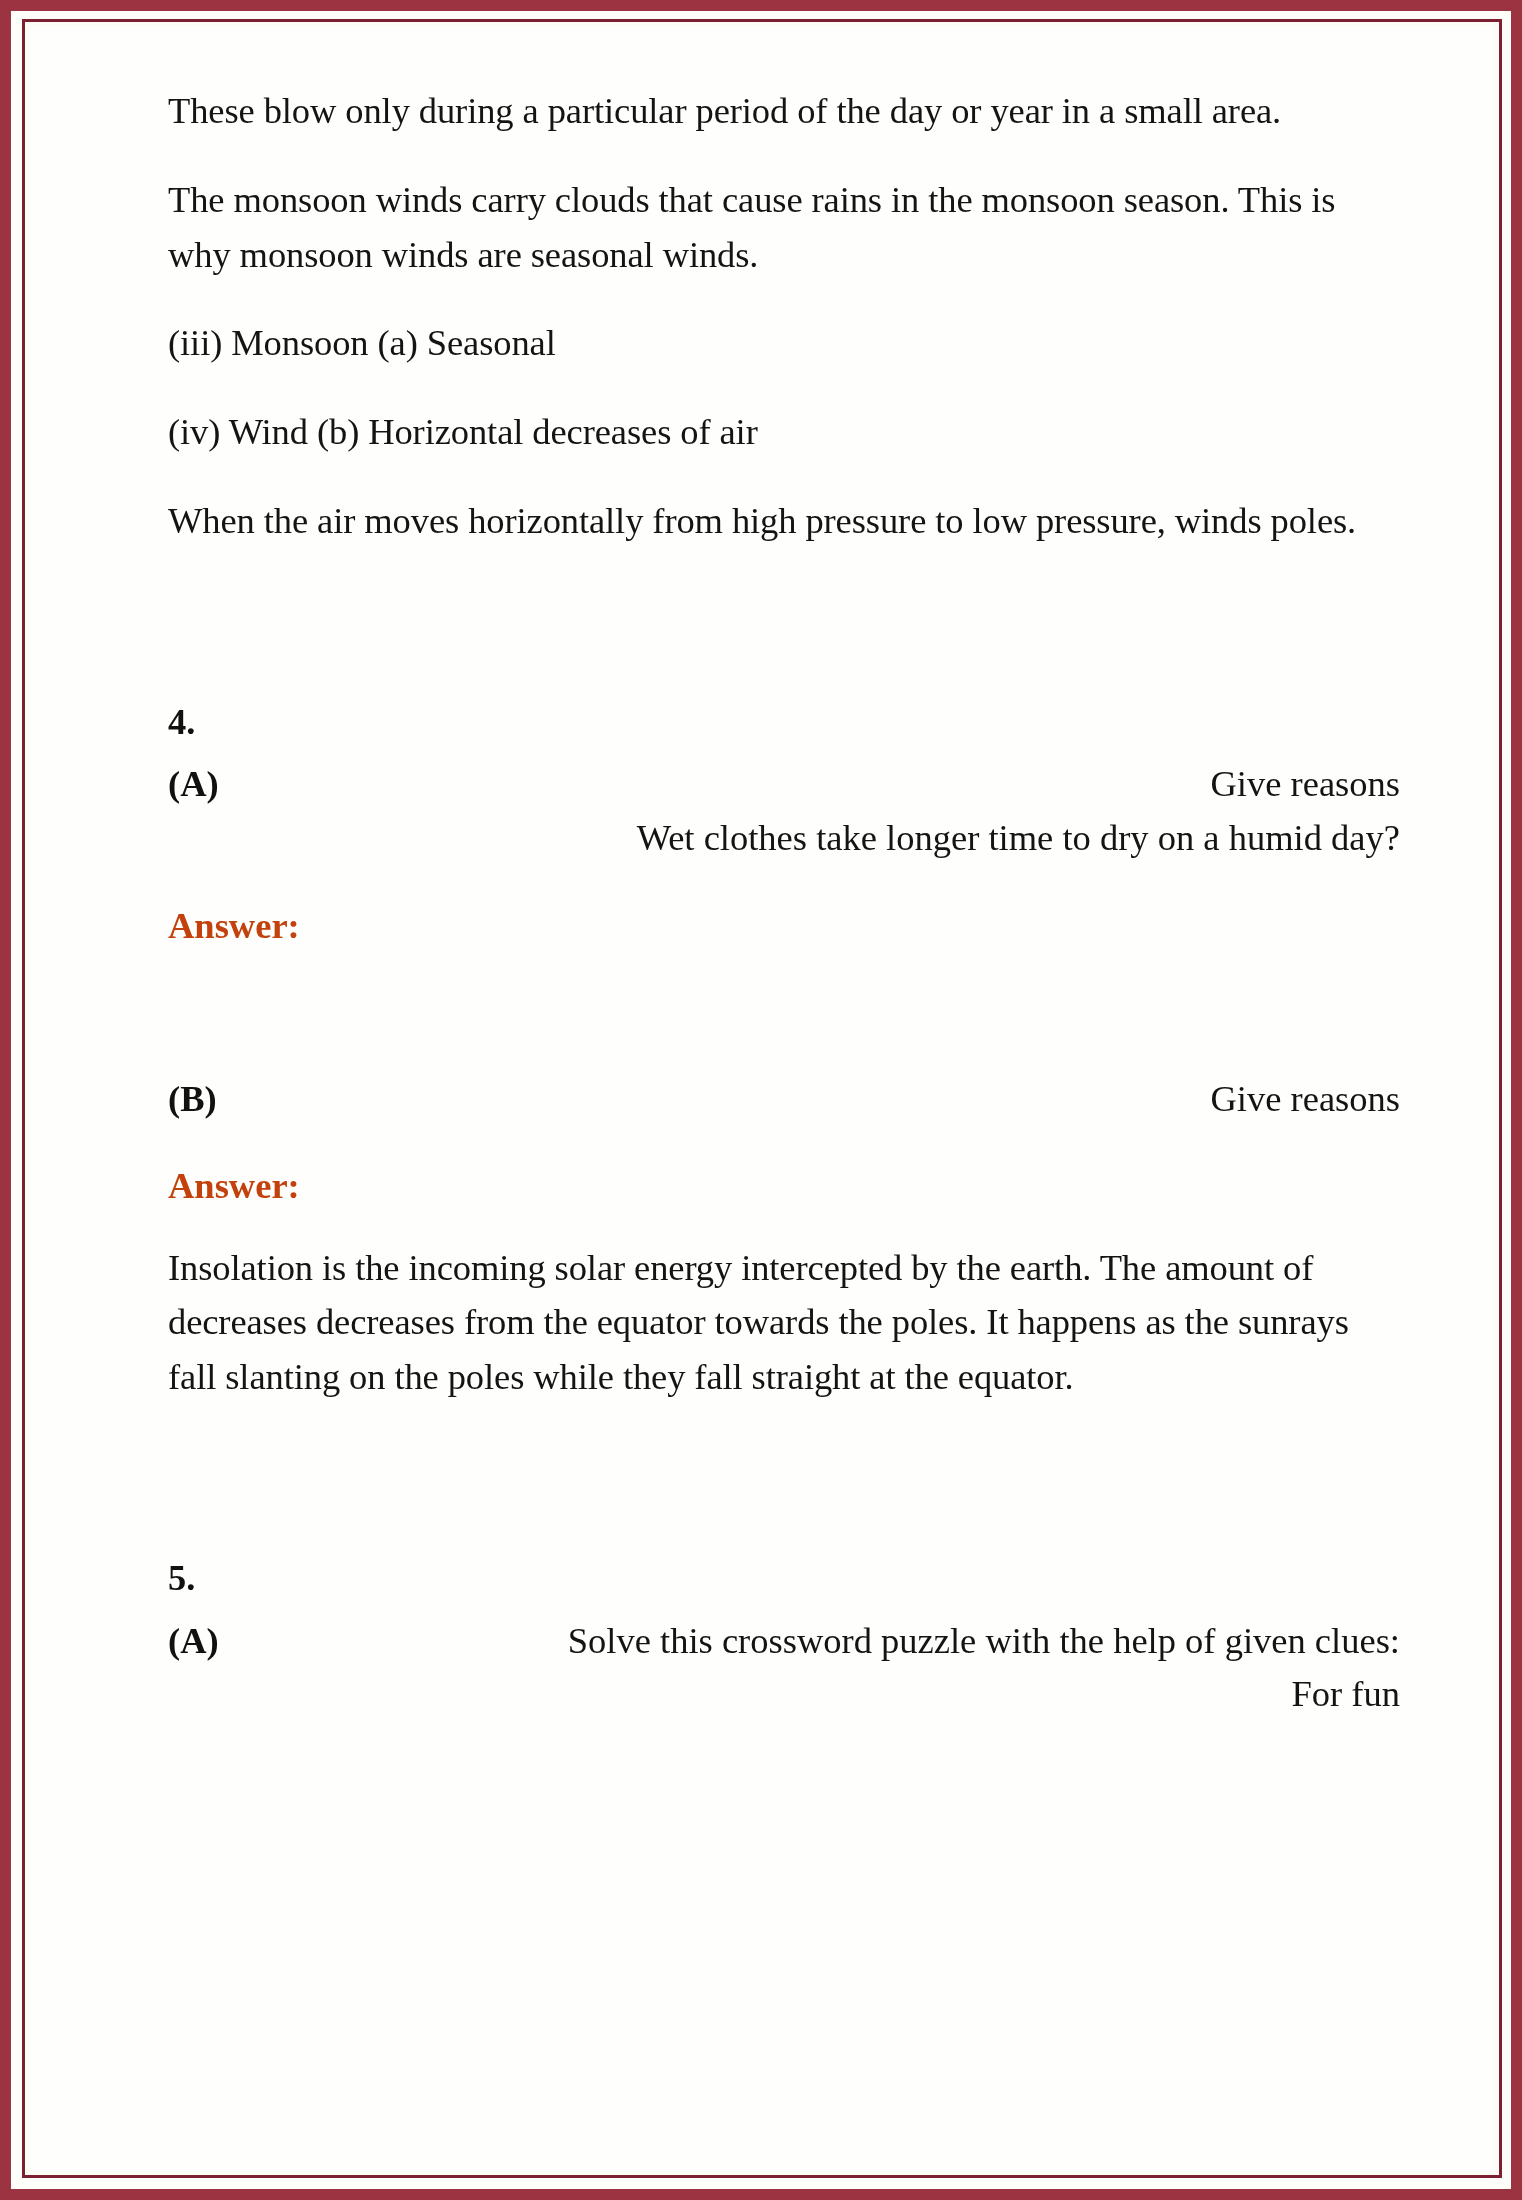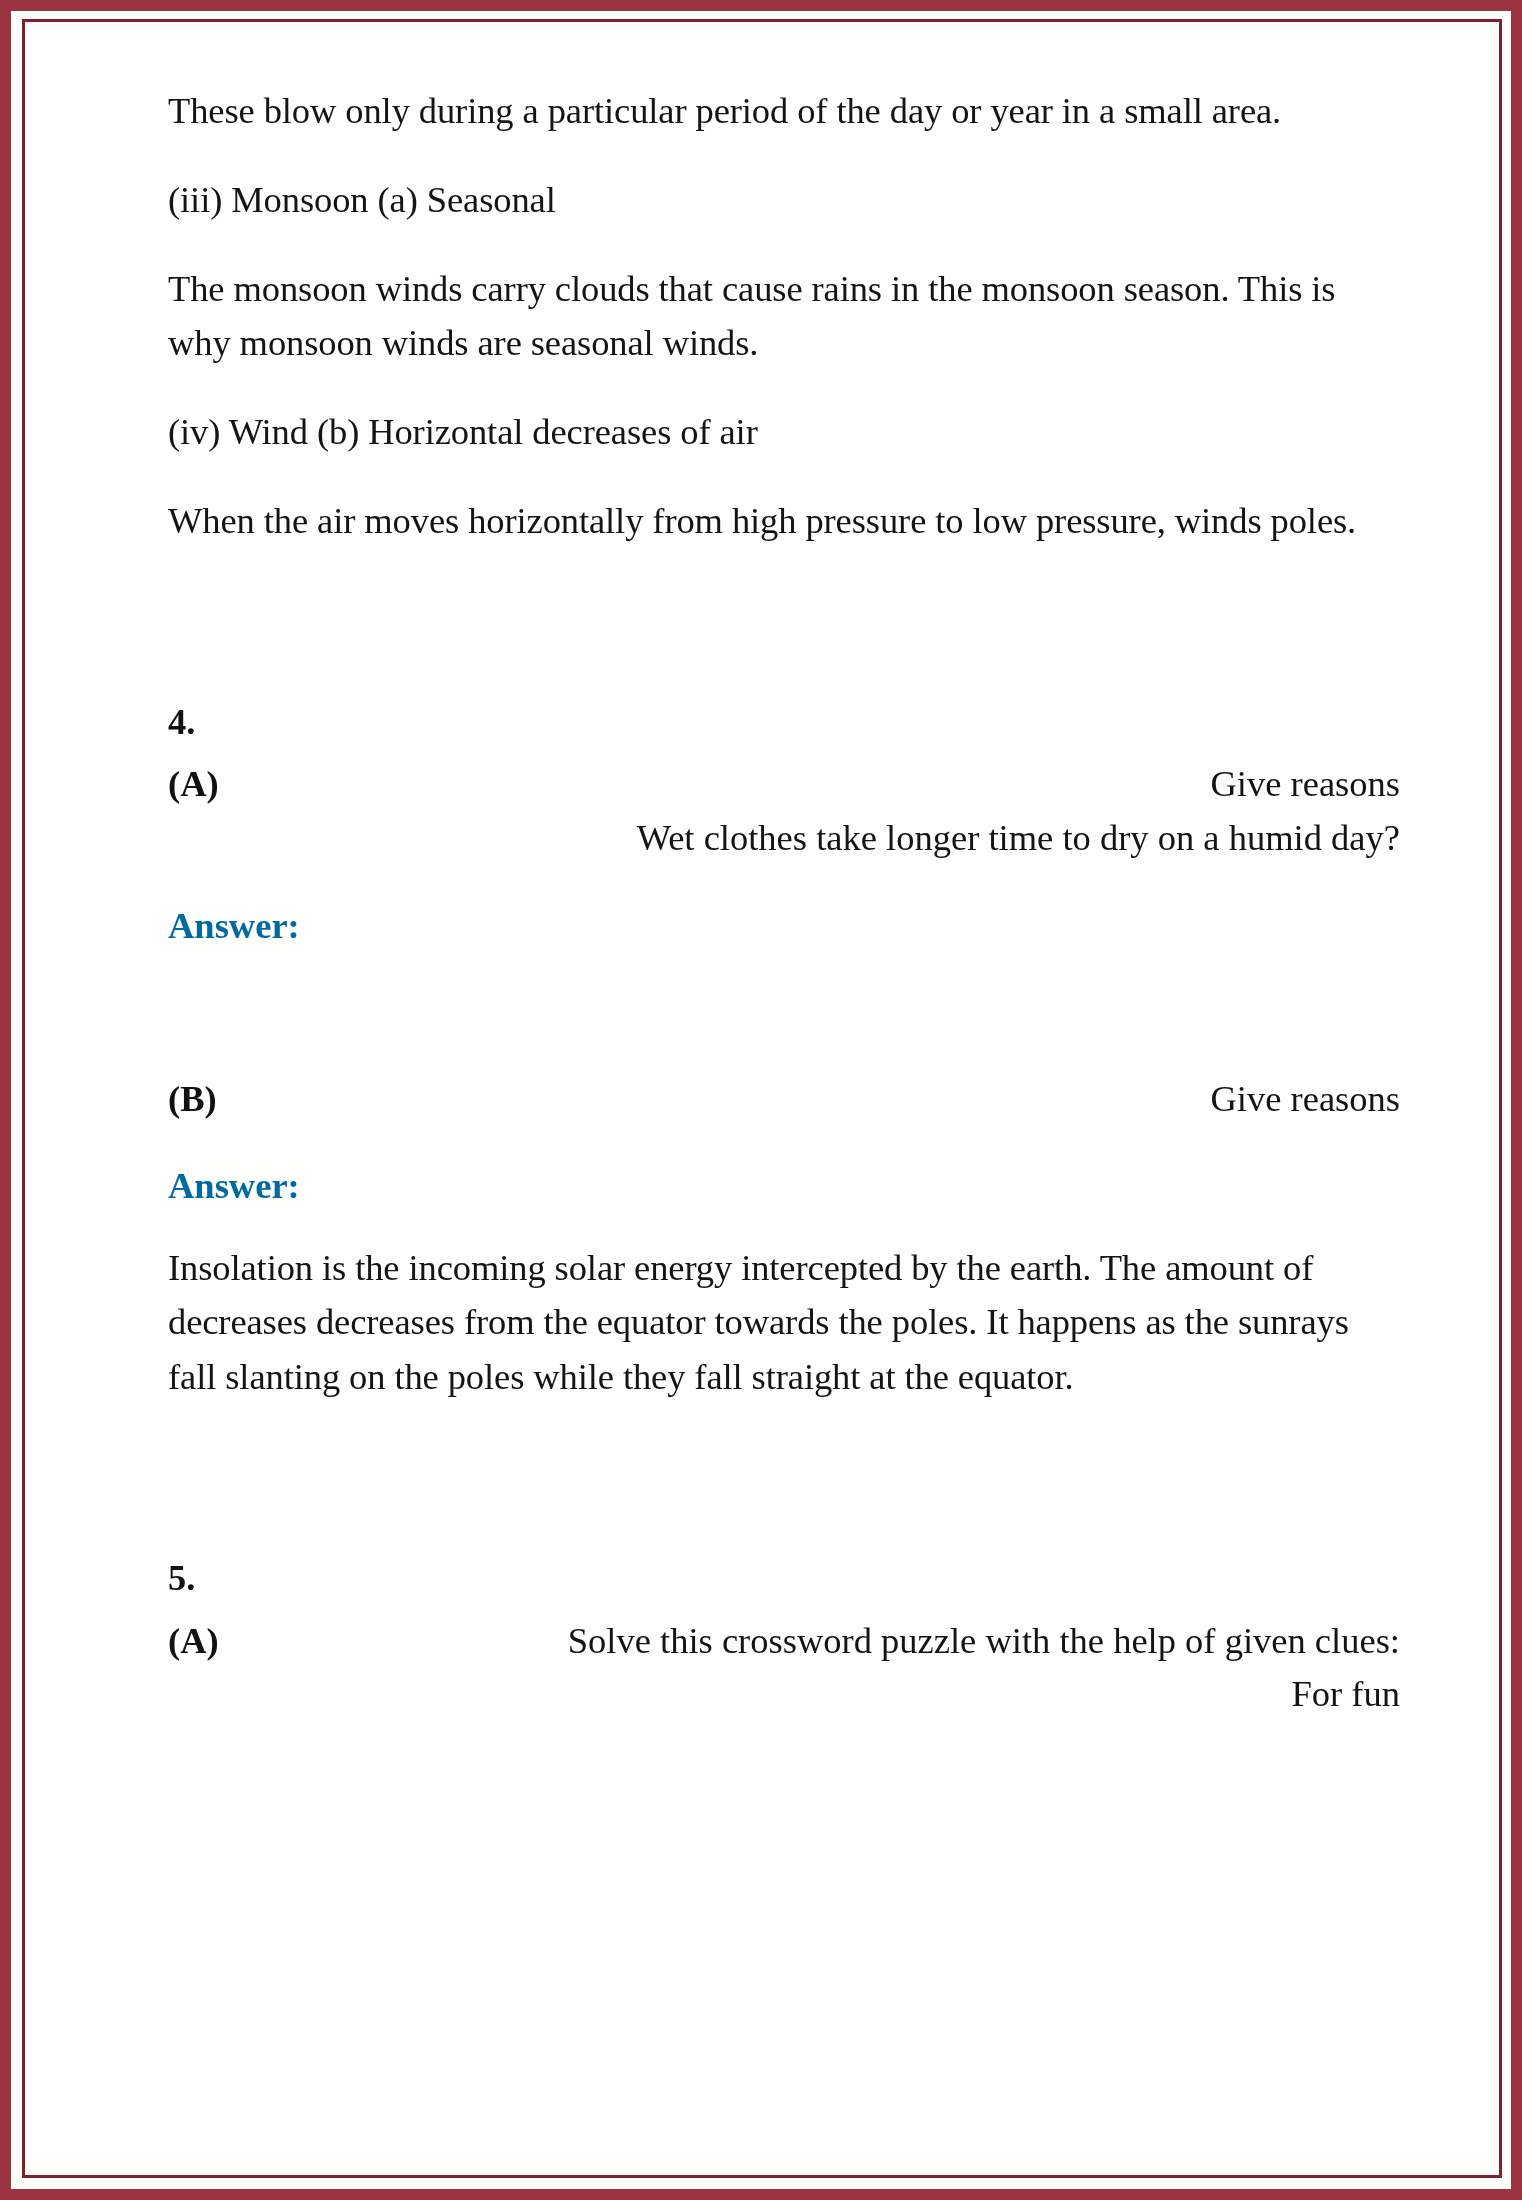--- a/index.html
+++ b/index.html
@@ -96,39 +96,39 @@
   }
   .labeled-block .lb-line {
     display: block;
     text-align: right;
   }
 
   .answer-label {
     font-size: 36.5px;
     line-height: 1.35;
     font-weight: bold;
-    color: #0369a1;
+    color: #c2410c;
     margin: 36px 0 30px 0;
   }
 </style>
 </head>
 <body>
 
 <div class="page-frame">
   <div class="page-frame-inner"></div>
   <div class="frame-gap"></div>
 </div>
 
 <div class="content">
 
   <p class="para">These blow only during a particular period of the day or year in a small area.</p>
 
+  <p class="para">The monsoon winds carry clouds that cause rains in the monsoon season. This is why monsoon winds are seasonal winds.</p>
+
   <p class="para">(iii) Monsoon (a) Seasonal</p>
-
-  <p class="para">The monsoon winds carry clouds that cause rains in the monsoon season. This is why monsoon winds are seasonal winds.</p>
 
   <p class="para">(iv) Wind (b) Horizontal decreases of air</p>
 
   <p class="para">When the air moves horizontally from high pressure to low pressure, winds poles.</p>
 
   <div class="spacer-lg"></div>
 
   <p class="q-number">4.</p>
 
   <div class="labeled-block">

